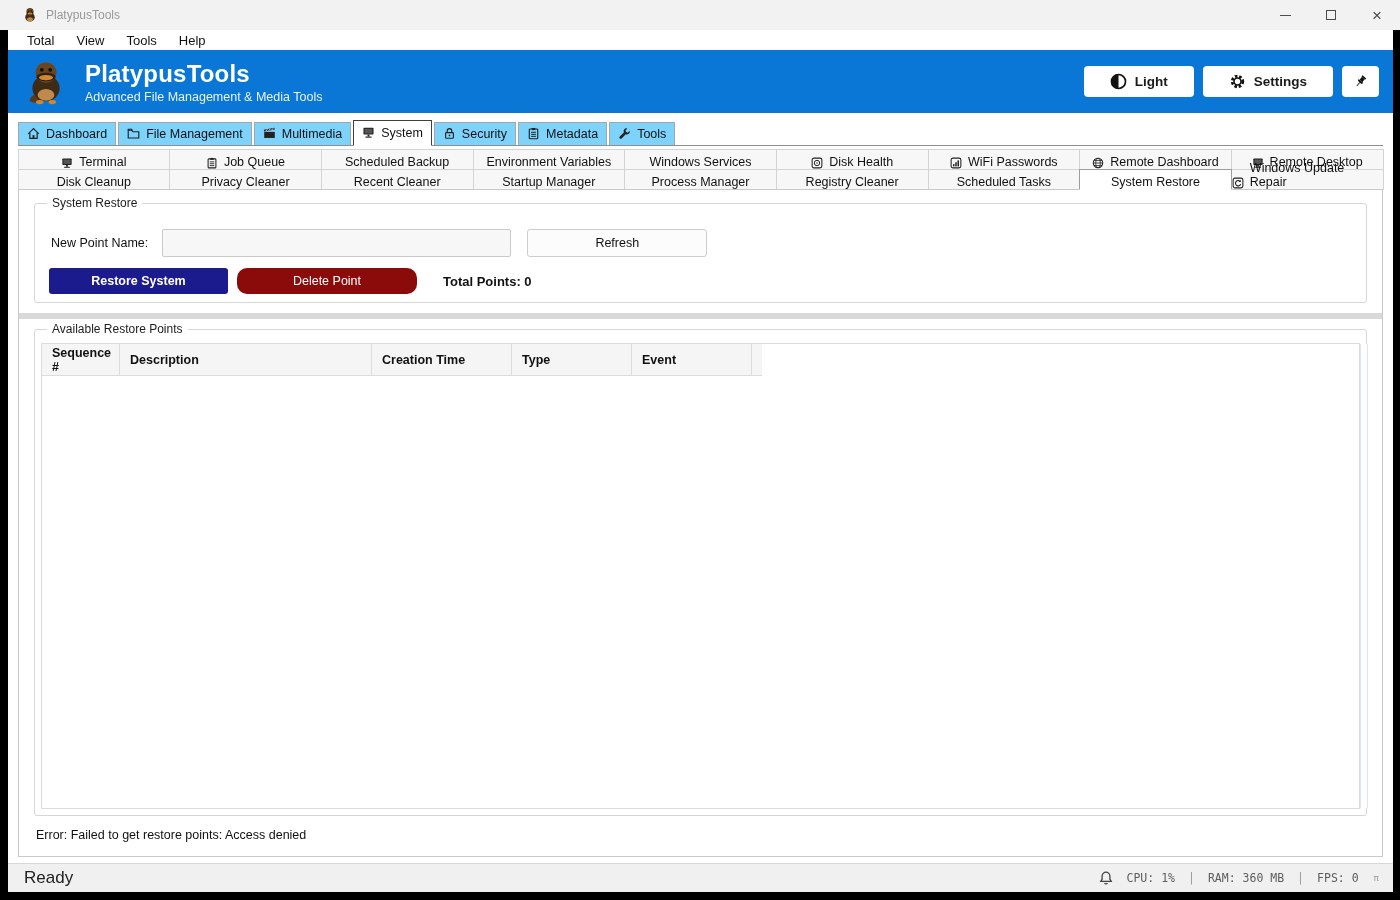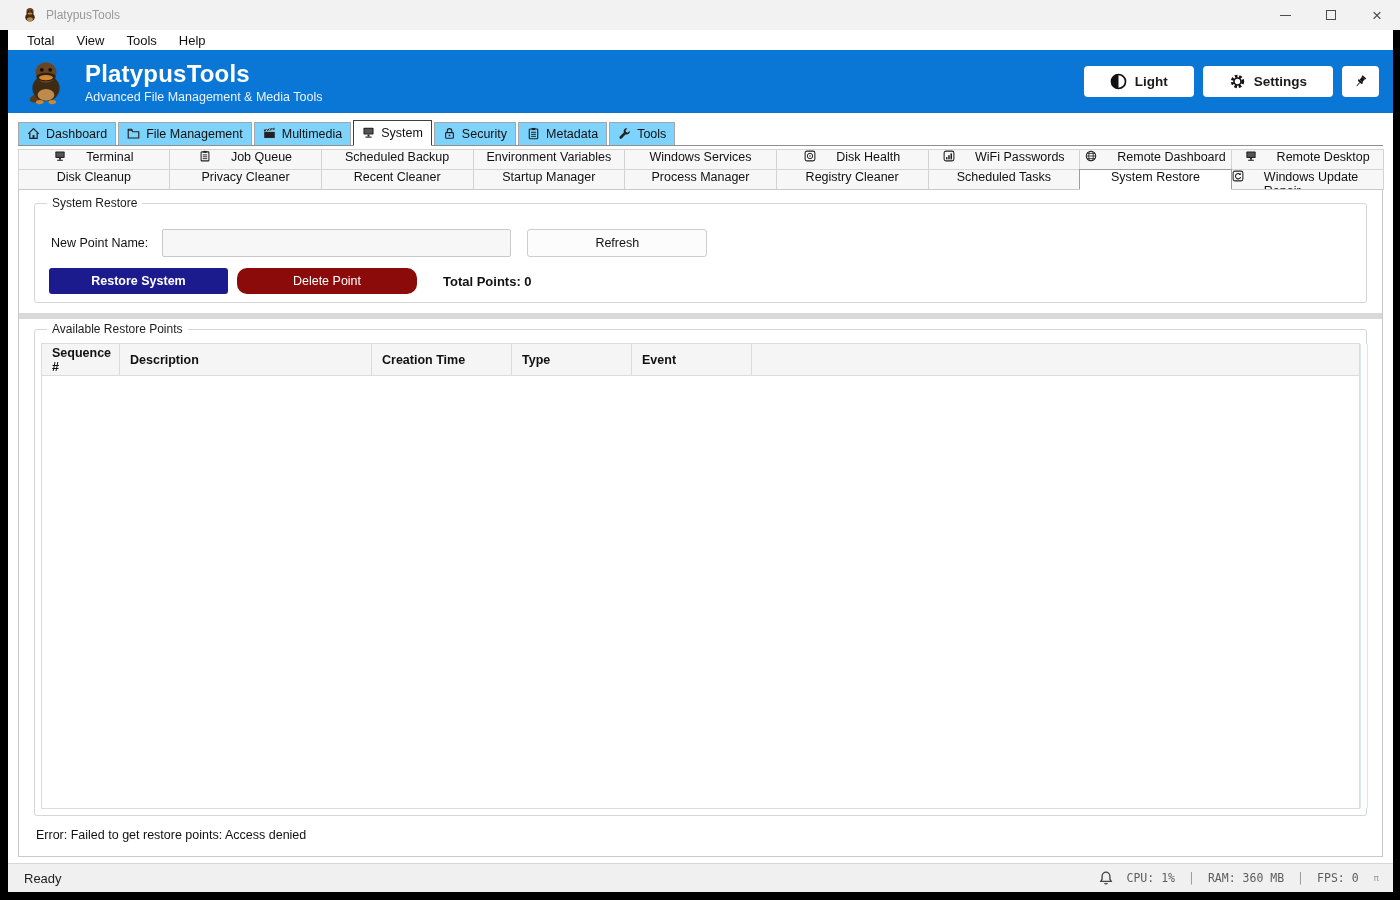--- a/index.html
+++ b/index.html
@@ -39,21 +39,21 @@
   
   .tabs-region { flex:1; background:#fff; padding:9px 10px 0 10px; display:flex; flex-direction:column; }
   .tabstrip { display:flex; align-items:flex-end; border-bottom:1px solid #8f8f8f; height:24px; }
   .tab { display:flex; align-items:center; gap:6px; font-size:12.5px; color:#111; background:#7dd3fc;
     border:1px solid #a6a6a6; border-bottom:none; padding:3px 8px 4px 8px; margin-right:2px; height:23px; }
   .tab.sel { background:#fff; border:1px solid #3f3f3f; border-bottom:1px solid #fff; height:26px;
     margin-bottom:-1px; z-index:2; }
 
   
   .subgrid { margin-top:3px; display:grid; grid-template-columns:repeat(9,1fr); }
-  .subtab { height:21px; display:flex; align-items:flex-start; justify-content:center; gap:20px;
+  .subtab { height:21px; display:flex; align-items:flex-end; justify-content:center; gap:6px;
     background:#f7f7f7; border:1px solid #d4d4d4; font-size:12.5px; color:#111; margin:-0.5px; }
   .subtab.sel { background:#fff; border:1px solid #9d9d9d; border-bottom:1px solid #fff; z-index:2; }
 
   
   .panel { margin-top:0; border:1px solid #c9c9c9; border-top:1px solid #c9c9c9; flex:1;
     background:#fff; display:flex; flex-direction:column; min-height:0; }
 
   .gb { position:relative; border:1px solid #d6d6d6; border-radius:3px; background:#fff; }
   .gb-label { position:absolute; top:-8px; left:12px; background:#fff; padding:0 5px; font-size:12px; color:#1c1c1c; }
   .gb1 { margin:13px 15px 0 15px; height:100px; }
@@ -69,41 +69,41 @@
   .gb1-row2 { display:flex; align-items:center; margin:11px 0 0 14px; }
   .btn-restore { width:179px; height:26px; background:#1b1b8e; color:#fff; font-weight:bold; border:none;
     border-radius:3px; font-size:12.5px; font-family:inherit; }
   .btn-delete { width:180px; height:26px; background:#8b0a0a; color:#fff; border:none; border-radius:10px;
     font-size:12.5px; margin-left:9px; font-family:inherit; }
   .total-pts { font-size:13px; font-weight:bold; color:#111; margin-left:26px; }
 
   .splitter { height:6px; background:#d9d9d9; margin-top:10px; }
 
   .gb2 { margin:10px 15px 0 15px; flex:1; min-height:0; display:flex; flex-direction:column; }
-  .tablewrap { margin:13px 6px 6px 6px; flex:1; border:1px solid #dcdcdc; display:flex; flex-direction:column; position:relative; }
+  .tablewrap { margin:13px 6px 6px 6px; flex:1; border:1px solid #dcdcdc; display:flex; flex-direction:row; position:relative; }
   .thead { display:flex; height:32px; background:#f5f5f5; border-bottom:1px solid #dcdcdc; }
   .th { display:flex; align-items:center; padding-left:10px; font-size:12.5px; font-weight:600; color:#111;
     border-right:1px solid #dcdcdc; }
   .th:nth-child(1){ width:78px; }
   .th:nth-child(2){ width:252px; }
   .th:nth-child(3){ width:140px; }
   .th:nth-child(4){ width:120px; }
   .th:nth-child(5){ width:120px; }
   .th.fill { flex:1; border-right:none; }
   .tbody { flex:1; background:#fff; }
   .vscroll { position:absolute; top:0; right:-9px; width:8px; height:100%; border-left:1px solid #dfe5e8;
     border-right:1px solid #dfe5e8; background:#fdfdfd; }
 
   .errline { padding:12px 17px 14px 17px; font-size:12.5px; color:#111; }
 
   
   .statusgap { height:6px; background:#fff; }
   .statusbar { height:29px; background:#f0f0f0; border-top:1px solid #d7d7d7; display:flex; align-items:center;
     padding:0 14px 0 16px; }
-  .st-ready { font-size:13px; color:#222; }
+  .st-ready { font-size:17px; color:#222; }
   .st-right { margin-left:auto; display:flex; align-items:center; gap:13px;
     font-family:"DejaVu Sans Mono", monospace; font-size:11.5px; color:#5d5d5d; }
   .st-sep { color:#9a9a9a; }
   .grip { font-size:9px; color:#9a9a9a; margin-left:2px; }
 
   .ic { flex:0 0 auto; }
 </style>
 </head>
 <body>
 

